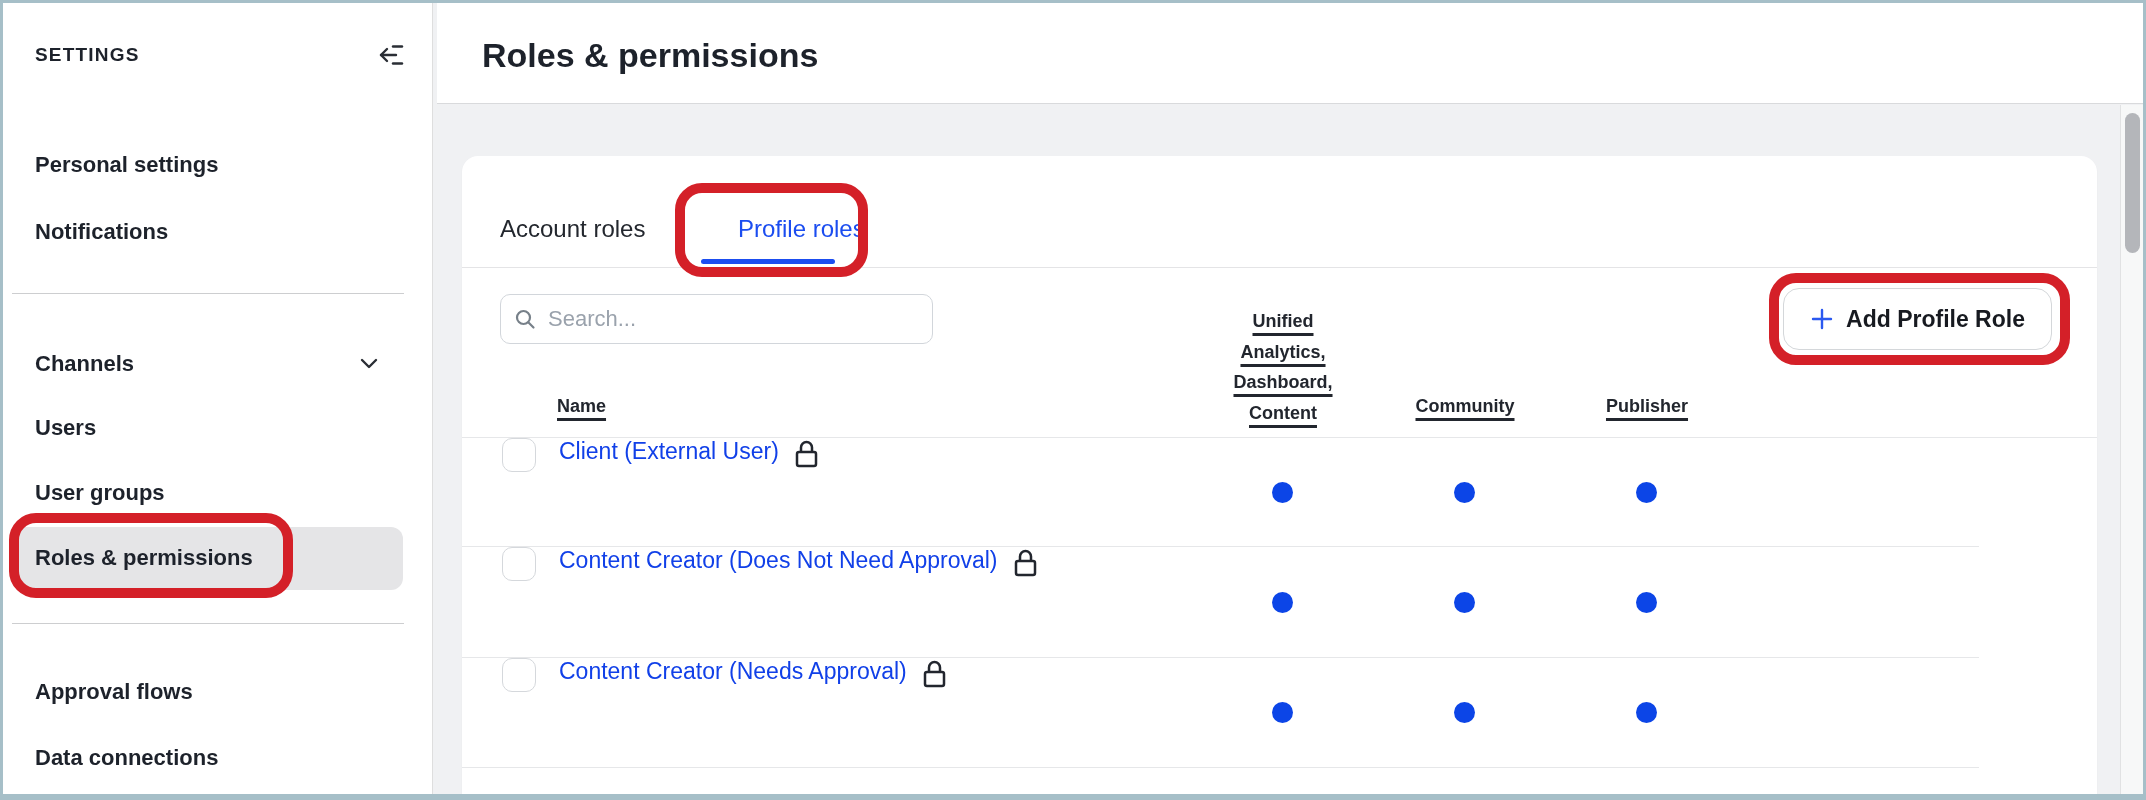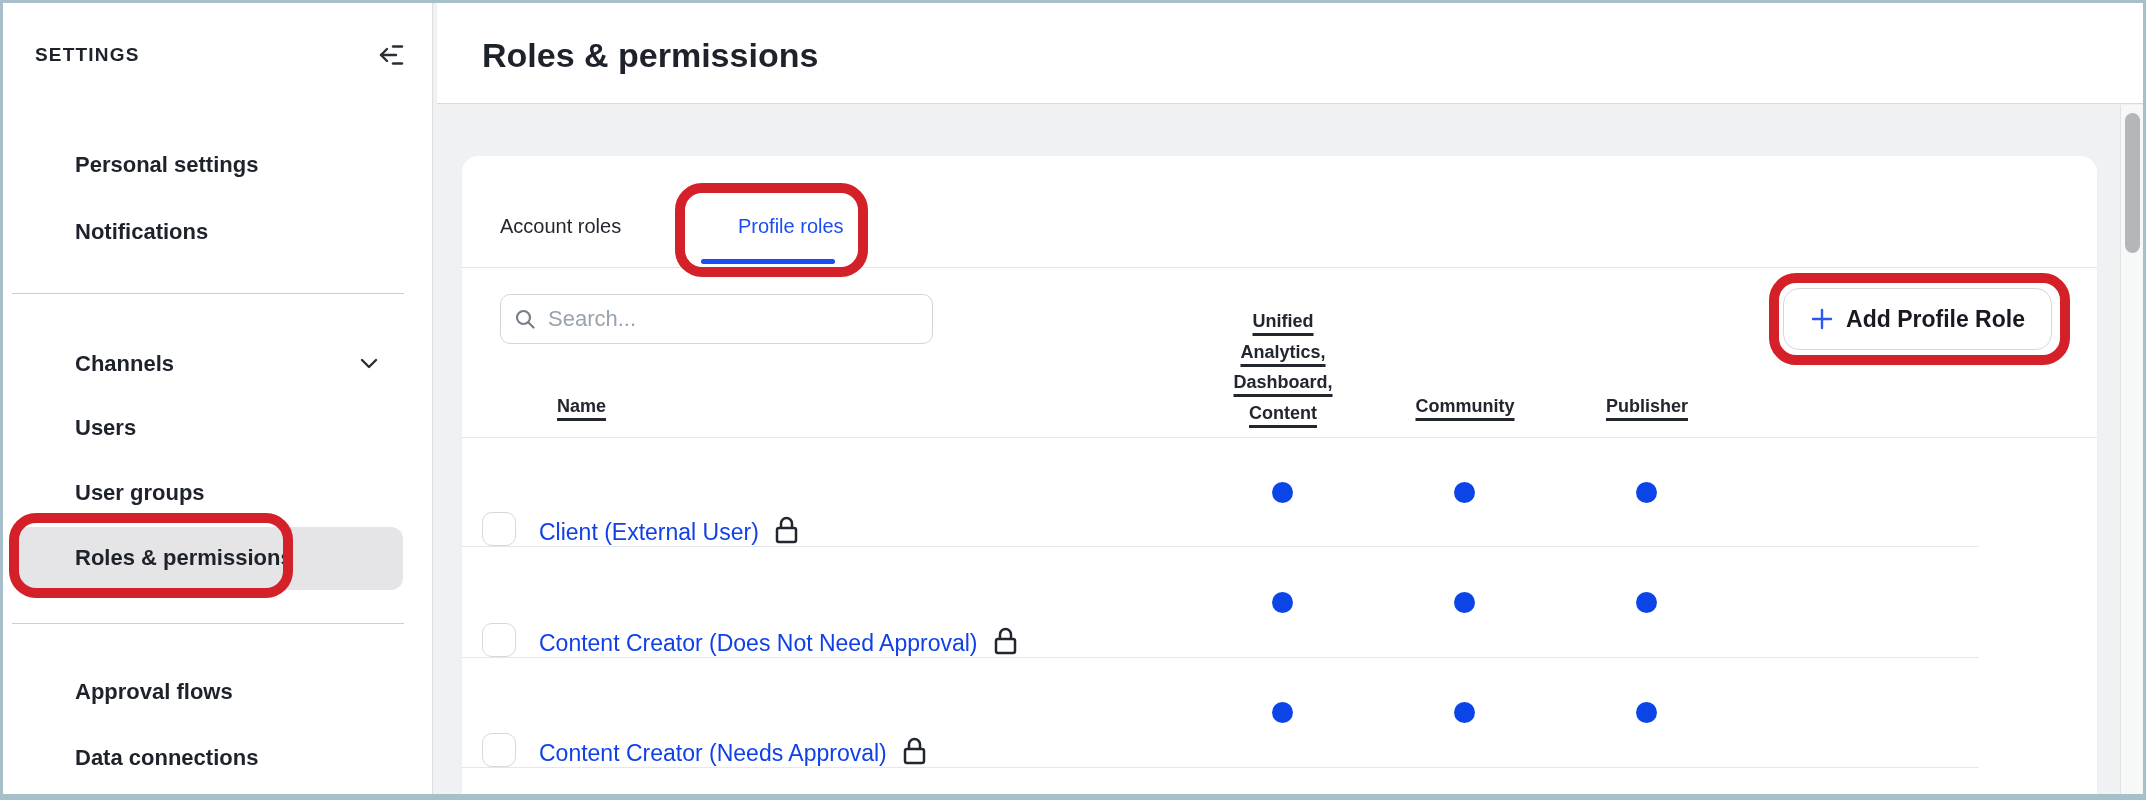--- a/index.html
+++ b/index.html
@@ -8,55 +8,55 @@
     font-family:"Liberation Sans",sans-serif;background:#f0f1f3;
     -webkit-font-smoothing:antialiased;
   }
   
   .frame{position:absolute;inset:0;border:3px solid #a6bfc8;border-bottom-width:6px;z-index:99;pointer-events:none;}
 
   
   .sidebar{position:absolute;left:0;top:0;width:433px;height:800px;background:#fff;border-right:1px solid #dedede;box-sizing:border-box;z-index:2;}
   .side-title{position:absolute;left:35px;top:44px;font-size:19px;font-weight:800;letter-spacing:1.2px;color:#1d222b;}
   .collapse-btn{position:absolute;left:376px;top:40px;width:30px;height:30px;cursor:pointer;}
-  .nav-item{position:absolute;left:35px;font-size:22px;font-weight:700;color:#1d222b;line-height:26px;cursor:pointer;white-space:nowrap;margin-left:40px;}
+  .nav-item{position:absolute;left:35px;font-size:22px;font-weight:700;color:#1d222b;line-height:26px;cursor:pointer;white-space:nowrap;}
   .side-div{position:absolute;left:12px;width:392px;height:1px;background:#cdced0;}
   .active-pill{position:absolute;left:13px;top:527px;width:390px;height:63px;background:#e5e5e7;border-radius:12px;}
   .chevron{position:absolute;left:358px;top:352px;width:22px;height:22px;cursor:pointer;}
 
   
   .main-header{position:absolute;left:437px;top:0;width:1709px;height:104px;background:#fff;border-bottom:1px solid #d9dadc;box-sizing:border-box;z-index:1;}
   .page-title{position:absolute;left:482px;top:36px;font-size:34px;font-weight:600;color:#1d222b;z-index:2;}
 
   
   .content-bg{position:absolute;left:438px;top:105px;width:1708px;height:689px;background:#f0f1f3;}
   .card{position:absolute;left:462px;top:156px;width:1635px;height:660px;background:#fff;border-radius:16px;box-shadow:0 1px 2px rgba(0,0,0,.04);}
 
-  .tab{position:absolute;top:215px;font-size:20px;color:#23272e;cursor:pointer;z-index:3;}
+  .tab{position:absolute;top:215px;font-size:24px;color:#23272e;cursor:pointer;z-index:3;}
   .tab-account{left:500px;}
   .tab-profile{left:702px;color:#1b4df0;margin-left:36px;}
   .tabs-border{position:absolute;left:462px;top:267px;width:1635px;height:1px;background:#e4e4e6;z-index:2;}
   .tab-indicator{position:absolute;left:701px;top:259px;width:134px;height:5px;background:#1b4df0;border-radius:3px;z-index:3;}
 
   .search-box{position:absolute;left:500px;top:294px;width:433px;height:50px;border:1.5px solid #d2d6db;border-radius:10px;background:#fff;display:flex;align-items:center;padding:0 13px;box-sizing:border-box;z-index:3;}
   .search-box input{border:none;outline:none;font-size:22px;color:#3a4049;width:100%;margin-left:10px;font-family:"Liberation Sans",sans-serif;background:transparent;}
   .search-box input::placeholder{color:#9aa2ac;}
 
   .add-btn{position:absolute;left:1783px;top:288px;width:269px;height:62px;background:#fff;border:1.5px solid #d4d7da;border-radius:16px;display:flex;align-items:center;justify-content:center;gap:12px;cursor:pointer;box-sizing:border-box;z-index:3;}
   .add-btn .lbl{font-size:23px;font-weight:700;color:#171a20;}
 
   .th{position:absolute;font-size:18px;font-weight:700;color:#22262e;text-decoration:underline;text-decoration-thickness:2.5px;text-underline-offset:6px;z-index:3;}
   .th-name{left:557px;top:396px;}
   .th-center{width:170px;text-align:center;}
   .th-unified{left:1198px;top:306px;line-height:30.5px;}
   .th-community{left:1380px;top:396px;}
   .th-publisher{left:1562px;top:396px;}
   .table-top{position:absolute;left:462px;top:437px;width:1635px;height:1px;background:#e6e7e9;z-index:2;}
 
-  .row{position:absolute;left:462px;width:1517px;border-bottom:1px solid #e6e7e9;box-sizing:border-box;display:flex;align-items:flex-end;padding-left:20px;background:#fff;z-index:2;}
+  .row{position:absolute;left:462px;width:1517px;border-bottom:1px solid #e6e7e9;box-sizing:border-box;display:flex;align-items:flex-start;padding-left:40px;background:#fff;z-index:2;}
   .row-1{top:438px;height:109px;}
   .row-2{top:547px;height:111px;}
   .row-3{top:658px;height:110px;}
   .row-4{top:768px;height:26px;border-bottom:none;}
   .checkbox{width:34px;height:34px;border:1.5px solid #d5d8dc;border-radius:10px;background:#fff;box-sizing:border-box;margin-right:23px;flex:none;cursor:pointer;}
   .row-link{font-size:23px;color:#1140e8;cursor:pointer;white-space:nowrap;}
   .lock{margin-left:14px;flex:none;}
   .dot{position:absolute;width:21px;height:21px;border-radius:50%;background:#0c45e7;top:50%;margin-top:-10.5px;}
   .dot-1{left:810px;}
   .dot-2{left:992px;}

